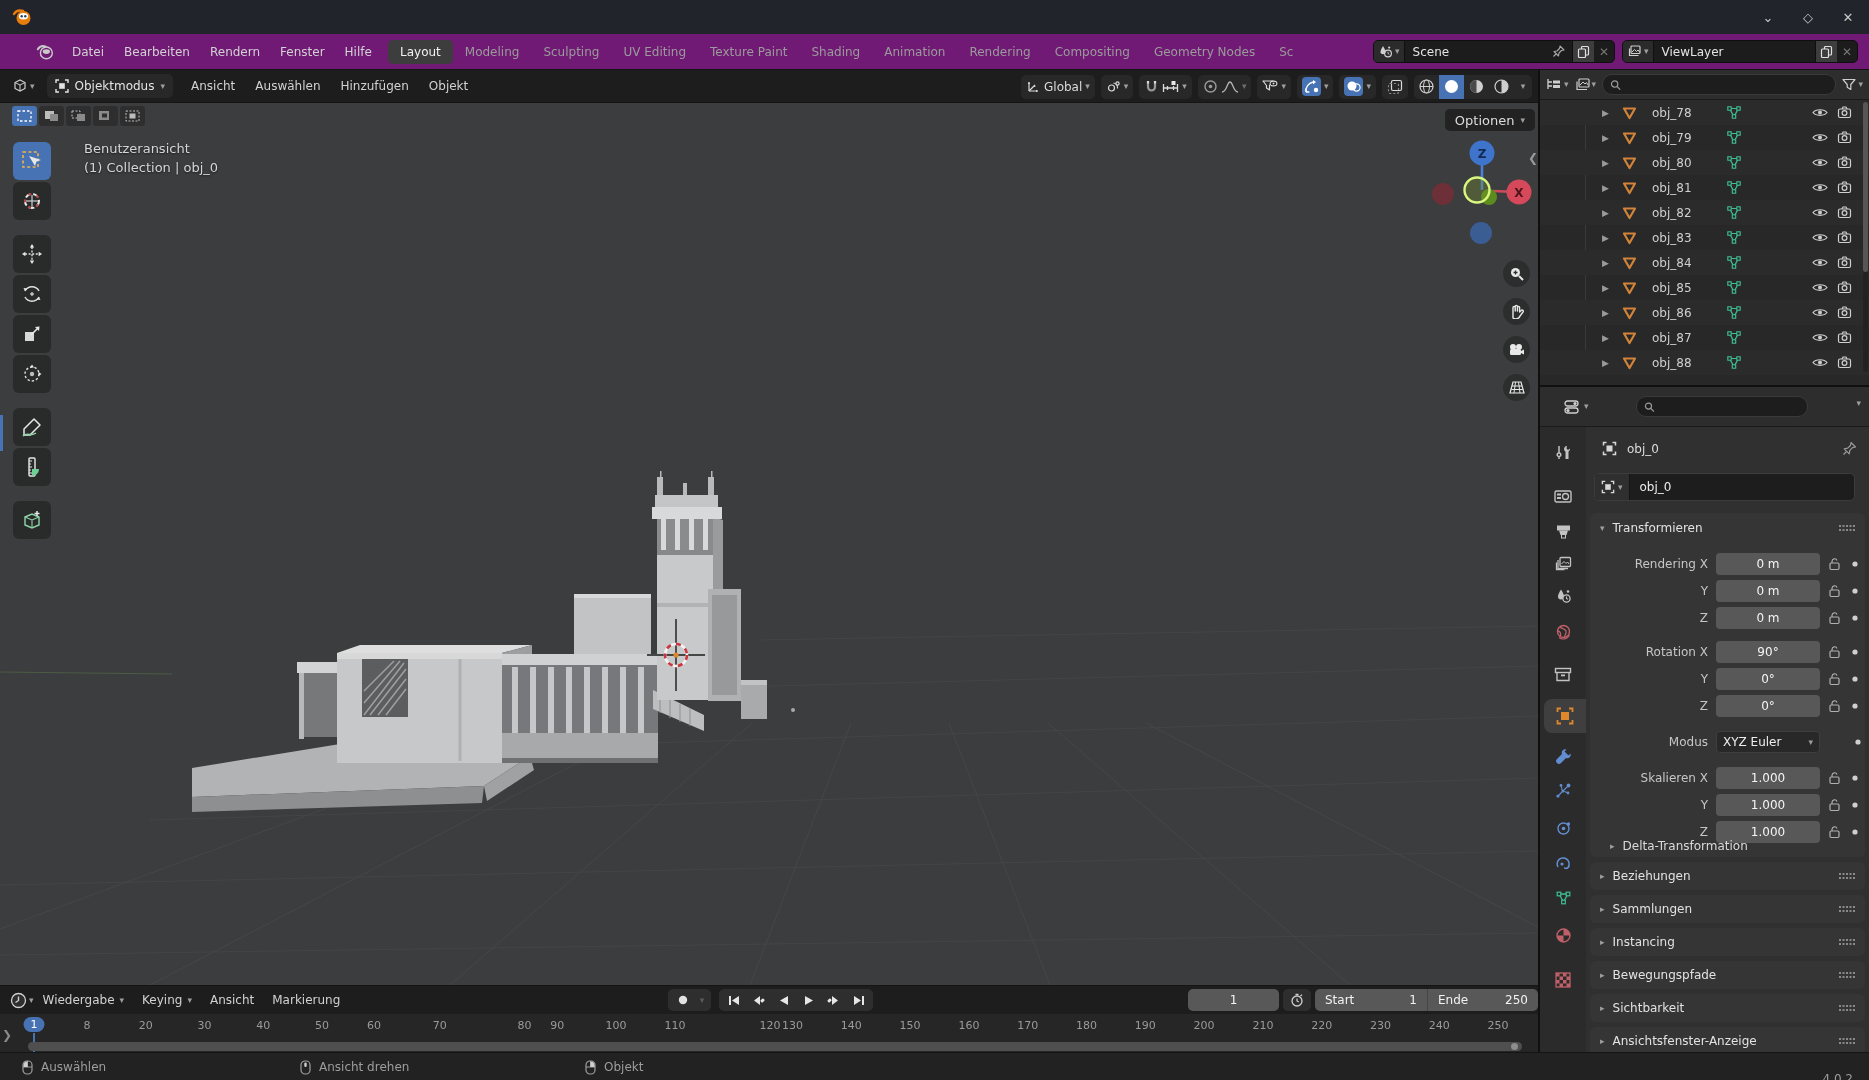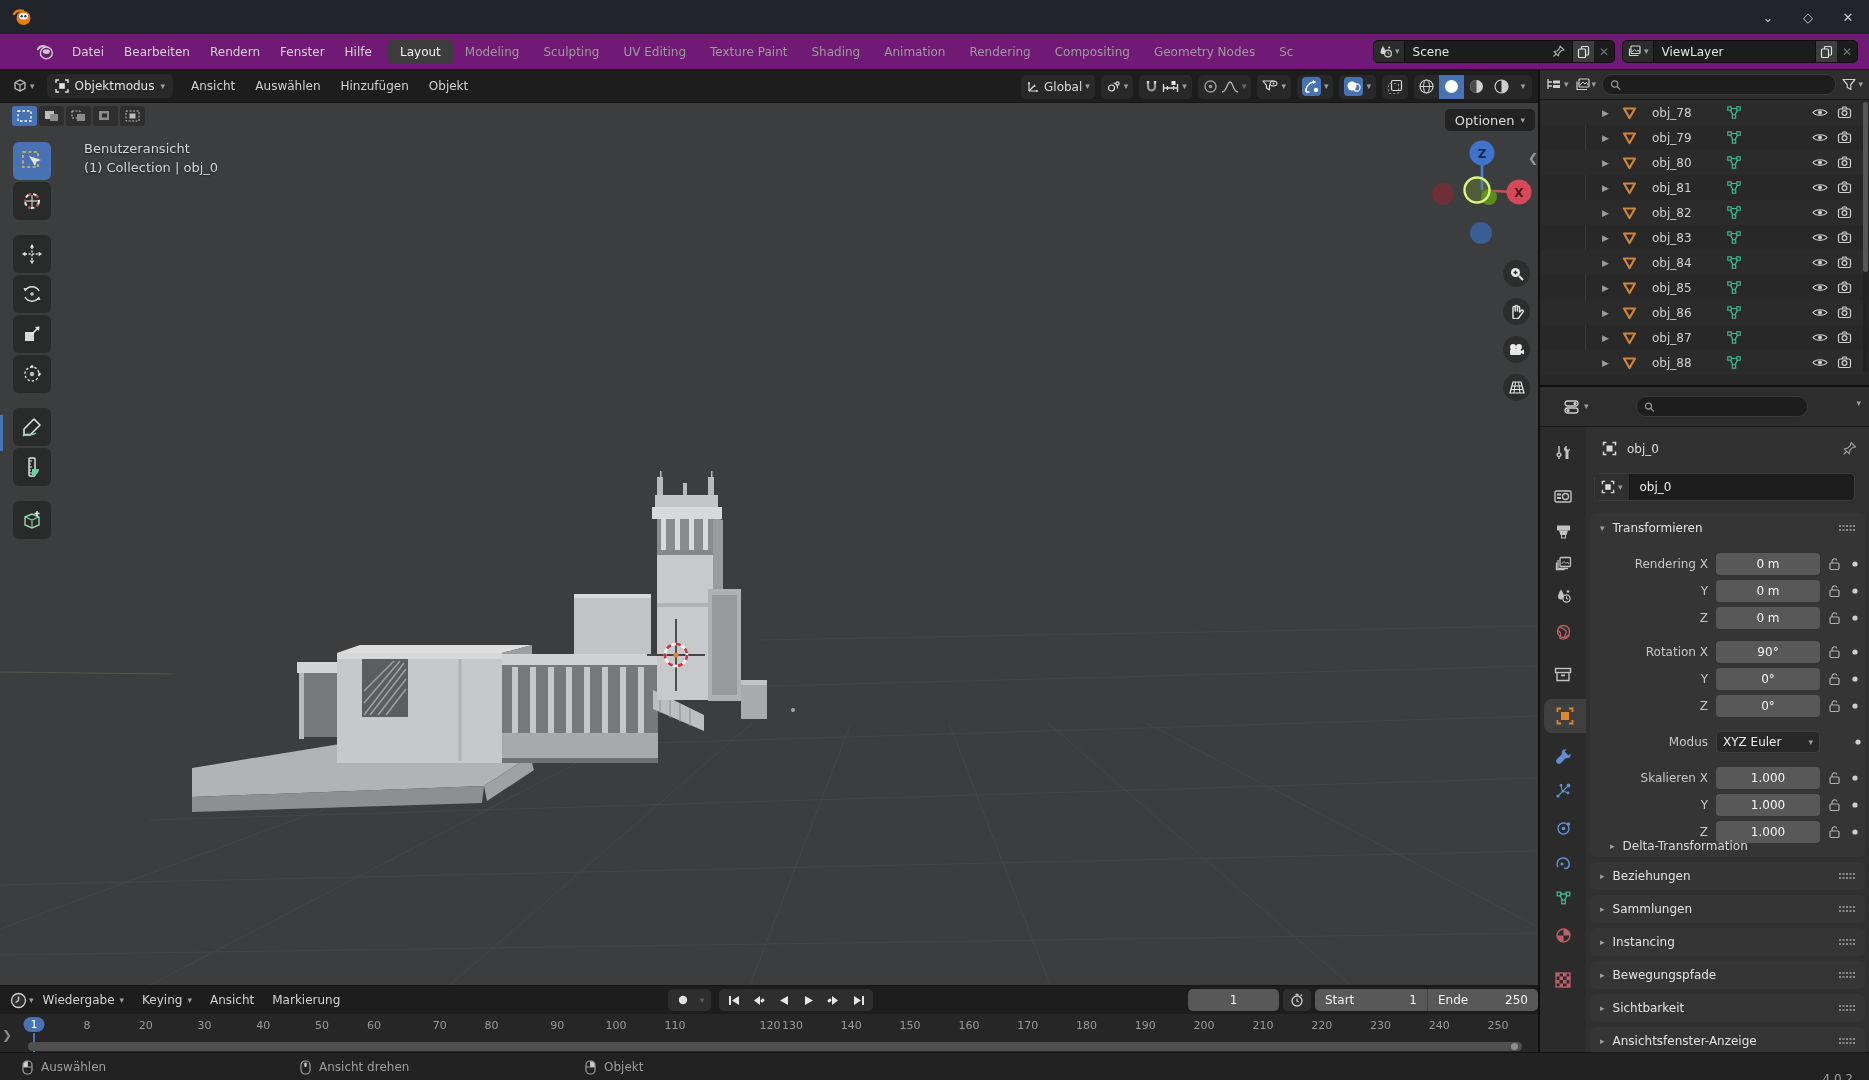--- a/index.html
+++ b/index.html
@@ -764,21 +764,21 @@
       </div>
       <div class="tl-ruler" id="frame-ruler">
           <span class="tick current" style="left: 34px;">1</span>
           <span class="tick" style="left: 86.92px;">8</span>
           <span class="tick" style="left: 145.72px;">20</span>
           <span class="tick" style="left: 204.52px;">30</span>
           <span class="tick" style="left: 263.32px;">40</span>
           <span class="tick" style="left: 322.12px;">50</span>
           <span class="tick" style="left: 374px;">60</span>
           <span class="tick" style="left: 439.72px;">70</span>
-          <span class="tick" style="left: 476px; padding-left: 31px;">80</span>
+          <span class="tick" style="left: 509px; padding-left: 31px;">80</span>
           <span class="tick" style="left: 557.32px;">90</span>
           <span class="tick" style="left: 616.12px;">100</span>
           <span class="tick" style="left: 674.92px;">110</span>
           <span class="tick" style="left: 761px; margin-left: 9px;">120</span>
           <span class="tick" style="left: 792.52px;">130</span>
           <span class="tick" style="left: 851.32px;">140</span>
           <span class="tick" style="left: 910.12px;">150</span>
           <span class="tick" style="left: 968.92px;">160</span>
           <span class="tick" style="left: 1027.72px;">170</span>
           <span class="tick" style="left: 1086.52px;">180</span>

